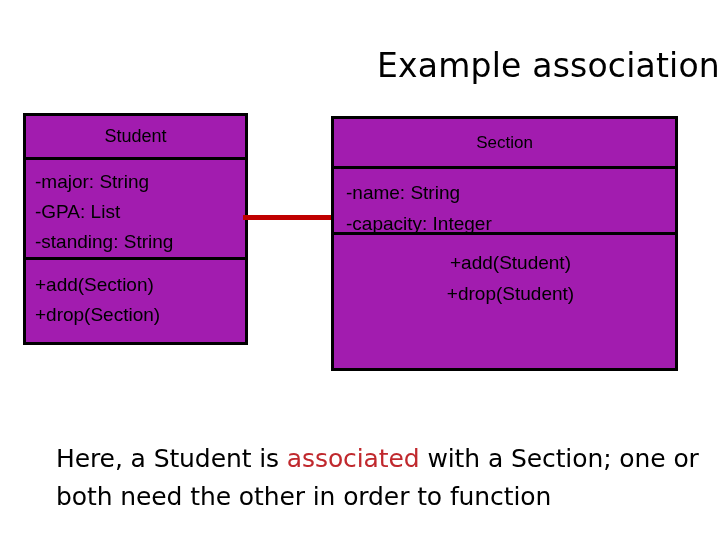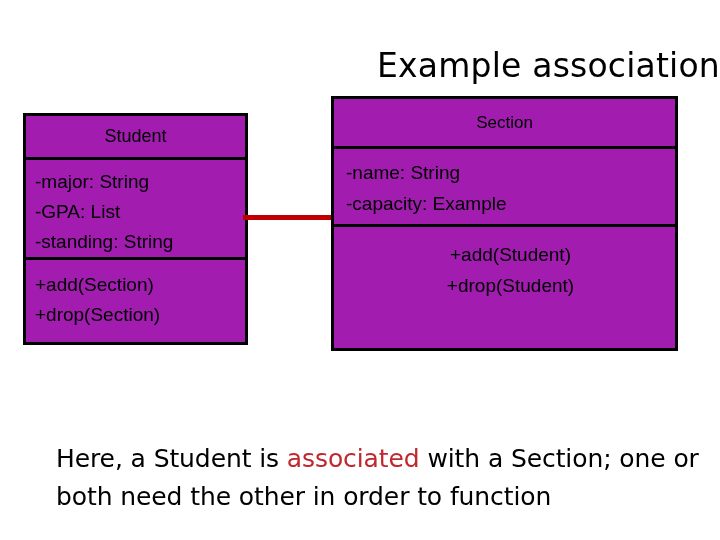--- a/index.html
+++ b/index.html
@@ -79,31 +79,31 @@
     padding: 10px 0 0 9px;
   }
   #student-class .uml-member {
     font-size: 19px;
     line-height: 30px;
   }
 
   
   #section-class {
     left: 331px;
-    top: 96px;
+    top: 116px;
     width: 347px;
     height: 255px;
   }
   #section-class .uml-name {
     height: 47px;
     line-height: 47px;
     font-size: 17px;
   }
   #section-class .uml-attributes {
-    height: 78px;
+    height: 66px;
     padding: 8px 0 0 12px;
   }
   #section-class .uml-operations {
     height: 110px;
     padding: 12px 0 12px 12px;
     text-align: center;
   }
   #section-class .uml-member {
     font-size: 19px;
     line-height: 31px;
@@ -153,21 +153,21 @@
     <div class="uml-member">+drop(Section)</div>
   </div>
 </div>
 
 <div id="association-line"></div>
 
 <div class="uml-class" id="section-class">
   <div class="uml-compartment uml-name">Section</div>
   <div class="uml-compartment uml-attributes">
     <div class="uml-member">-name: String</div>
-    <div class="uml-member">-capacity: Example</div>
+    <div class="uml-member">-capacity: Integer</div>
   </div>
   <div class="uml-compartment uml-operations">
     <div class="uml-member">+add(Student)</div>
     <div class="uml-member">+drop(Student)</div>
   </div>
 </div>
 
 <div class="caption">
   <span>Here, a Student is </span><span class="highlight">associated</span><span> with a Section; one or both need the other in order to function</span>
 </div>

